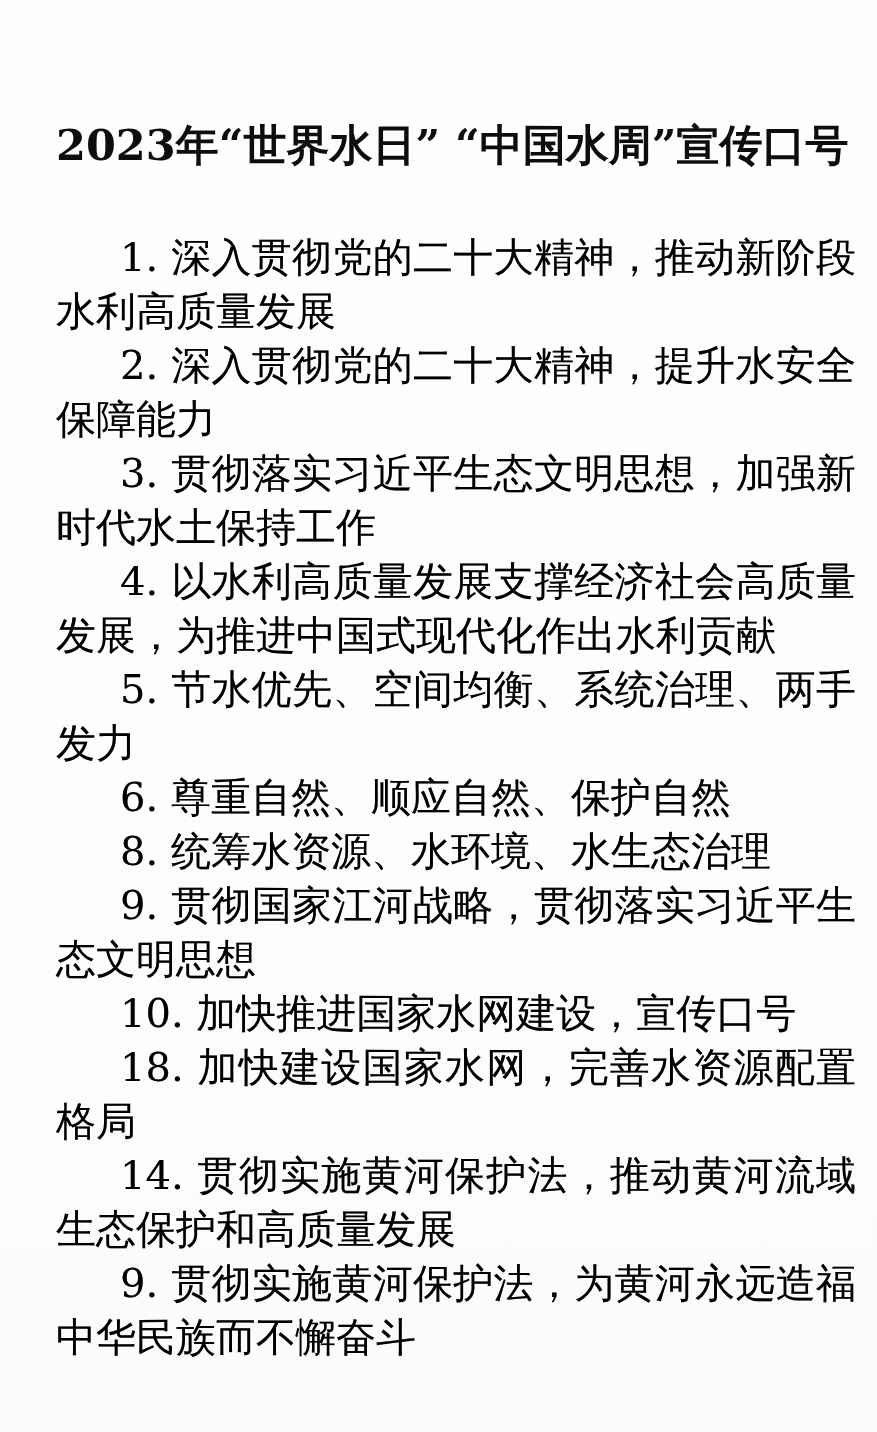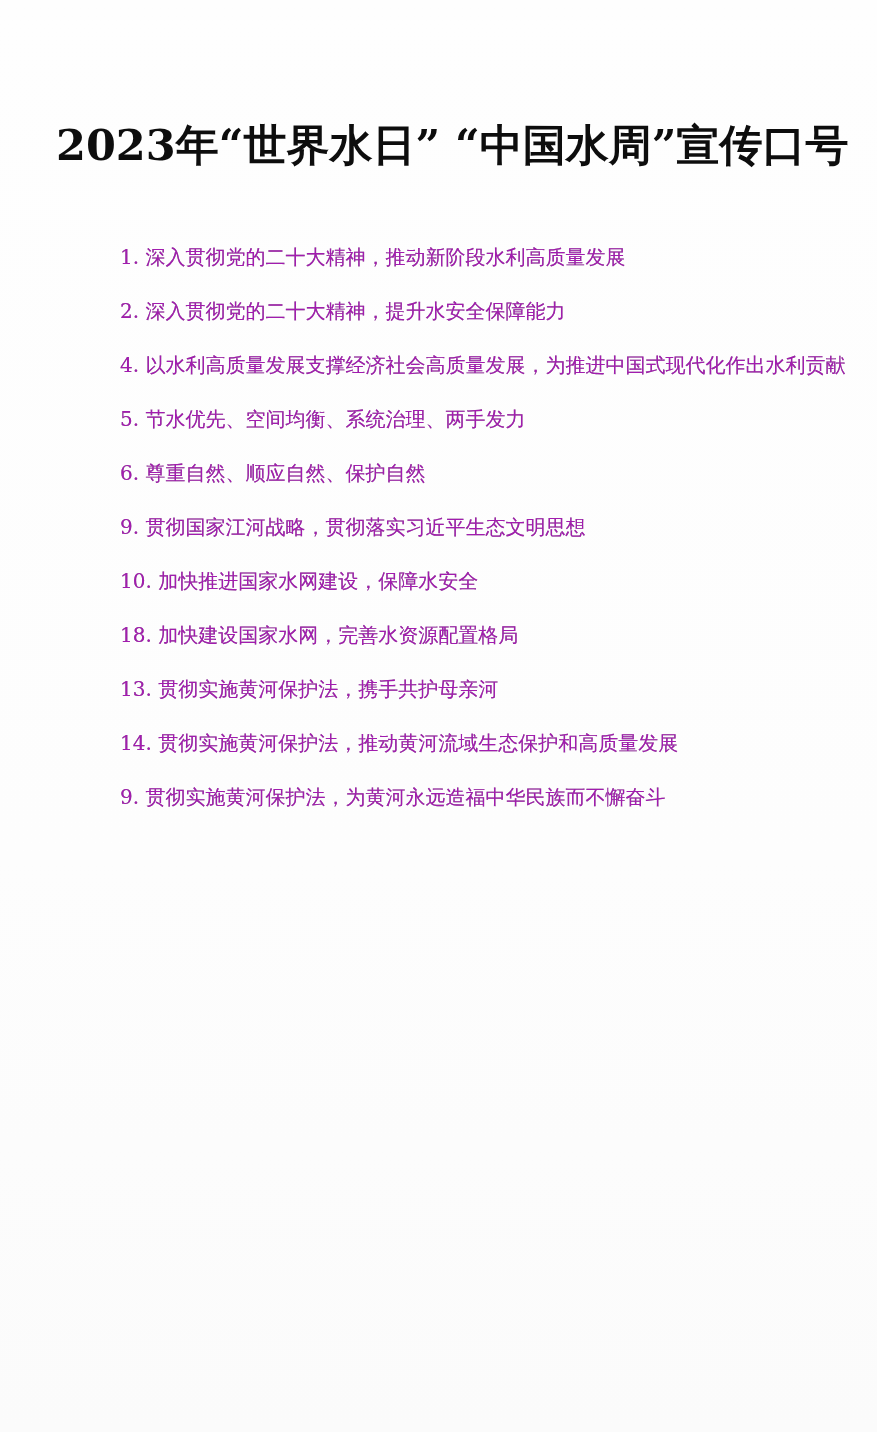--- a/index.html
+++ b/index.html
@@ -21,48 +21,49 @@
     margin: 104px 16px 0 0;
     font-size: 43px;
     line-height: 82px;
     font-weight: 700;
     text-align: center;
     white-space: nowrap;
     color: #0d0d0d;
   }
   .slogans {
     margin-top: 44px;
-    font-size: 20px;
+    font-size: 40px;
     line-height: 54px;
     text-align: justify;
     text-justify: inter-character;
-    color: #a21caf;
+    color: #000000;
   }
   .slogan {
     margin: 0;
     padding: 0;
     text-indent: 64px;
     text-shadow: 0 0 0.5px rgba(20,20,20,0.45);
   }
   .slogan .num {
     font-family: "DejaVu Serif", "Liberation Serif", serif;
   }
 </style>
 </head>
 <body>
 
 <div class="doc">
   <h1 class="title">2023年“世界水日” “中国水周”宣传口号</h1>
 
   <div class="slogans">
     <p class="slogan"><span class="num">1.</span> <span>深入贯彻党的二十大精神，推动新阶段水利高质量发展</span></p>
     <p class="slogan"><span class="num">2.</span> <span>深入贯彻党的二十大精神，提升水安全保障能力</span></p>
+    <p class="slogan"><span class="num">3.</span> <span>贯彻落实习近平生态文明思想，加强新时代水土保持工作</span></p>
     <p class="slogan"><span class="num">4.</span> <span>以水利高质量发展支撑经济社会高质量发展，为推进中国式现代化作出水利贡献</span></p>
     <p class="slogan"><span class="num">5.</span> <span>节水优先、空间均衡、系统治理、两手发力</span></p>
     <p class="slogan"><span class="num">6.</span> <span>尊重自然、顺应自然、保护自然</span></p>
+    <p class="slogan"><span class="num">8.</span> <span>统筹水资源、水环境、水生态治理</span></p>
     <p class="slogan"><span class="num">9.</span> <span>贯彻国家江河战略，贯彻落实习近平生态文明思想</span></p>
-    <p class="slogan"><span class="num">10.</span> <span>加快推进国家水网建设，保障水安全</span></p>
+    <p class="slogan"><span class="num">10.</span> <span>加快推进国家水网建设，宣传口号</span></p>
     <p class="slogan"><span class="num">18.</span> <span>加快建设国家水网，完善水资源配置格局</span></p>
-    <p class="slogan"><span class="num">13.</span> <span>贯彻实施黄河保护法，携手共护母亲河</span></p>
     <p class="slogan"><span class="num">14.</span> <span>贯彻实施黄河保护法，推动黄河流域生态保护和高质量发展</span></p>
     <p class="slogan"><span class="num">9.</span> <span>贯彻实施黄河保护法，为黄河永远造福中华民族而不懈奋斗</span></p>
   </div>
 </div>
 
 </body></html>

